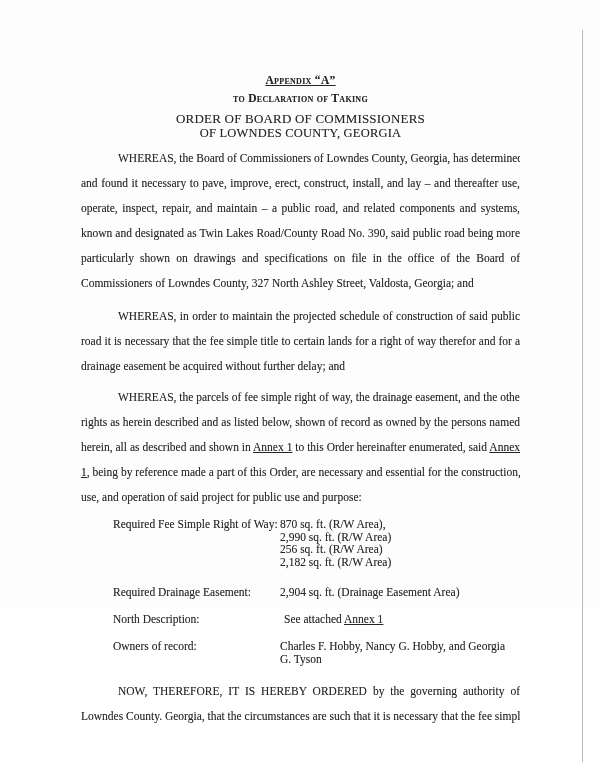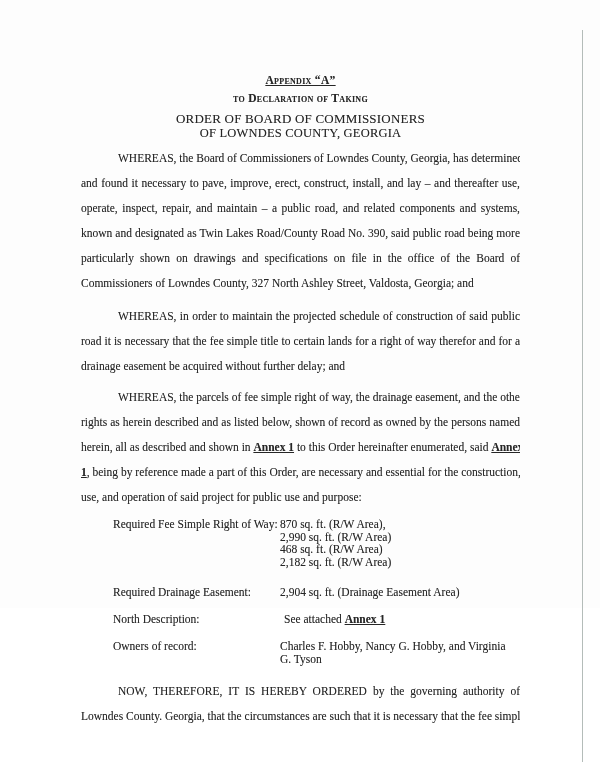--- a/index.html
+++ b/index.html
@@ -64,21 +64,21 @@
 
   .jline {
     text-align: justify;
     text-align-last: justify;
     text-justify: inter-word;
     white-space: nowrap;
     overflow: hidden;
   }
   .jline.last { text-align: left; text-align-last: left; }
   .ind { padding-left: 37px; }
-  .u { text-decoration: underline; font-weight: bold; }
+  .u { text-decoration: underline; }
 
   .detail-row {
     display: flex;
     padding-left: 32px;
     line-height: 12.5px;
   }
   .fee-row { margin-top: 8px; justify-content: center; }
   .drainage-row { margin-top: 18px; }
   .legal-row { margin-top: 14px; }
   .owners-row { margin-top: 15px; }
@@ -122,39 +122,39 @@
       <div class="jline"><span>herein, all as described and shown in </span><span class="u">Annex 1</span><span> to this Order hereinafter enumerated, said </span><span class="u">Annex</span></div>
       <div class="jline"><span class="u">1</span><span>, being by reference made a part of this Order, are necessary and essential for the construction,</span></div>
       <div class="jline last">use, and operation of said project for public use and purpose:</div>
     </div>
 
     <div class="detail-row fee-row">
       <div class="detail-label">Required Fee Simple Right of Way:</div>
       <div class="detail-value">
         <div>870 sq. ft. (R/W Area),</div>
         <div>2,990 sq. ft. (R/W Area)</div>
-        <div>468 sq. ft. (R/W Area)</div>
+        <div>256 sq. ft. (R/W Area)</div>
         <div>2,182 sq. ft. (R/W Area)</div>
       </div>
     </div>
 
     <div class="detail-row drainage-row">
       <div class="detail-label">Required Drainage Easement:</div>
       <div class="detail-value">2,904 sq. ft. (Drainage Easement Area)</div>
     </div>
 
     <div class="detail-row legal-row">
       <div class="detail-label">North Description:</div>
       <div class="detail-value legal-value"><span>See attached </span><span class="u">Annex 1</span></div>
     </div>
 
     <div class="detail-row owners-row">
       <div class="detail-label">Owners of record:</div>
       <div class="detail-value">
-        <div>Charles F. Hobby, Nancy G. Hobby, and Virginia</div>
+        <div>Charles F. Hobby, Nancy G. Hobby, and Georgia</div>
         <div>G. Tyson</div>
       </div>
     </div>
 
     <div class="para closing">
       <div class="jline ind">NOW, THEREFORE, IT IS HEREBY ORDERED by the governing authority of</div>
       <div class="jline">Lowndes County. Georgia, that the circumstances are such that it is necessary that the fee simple</div>
     </div>
 
   </div>

